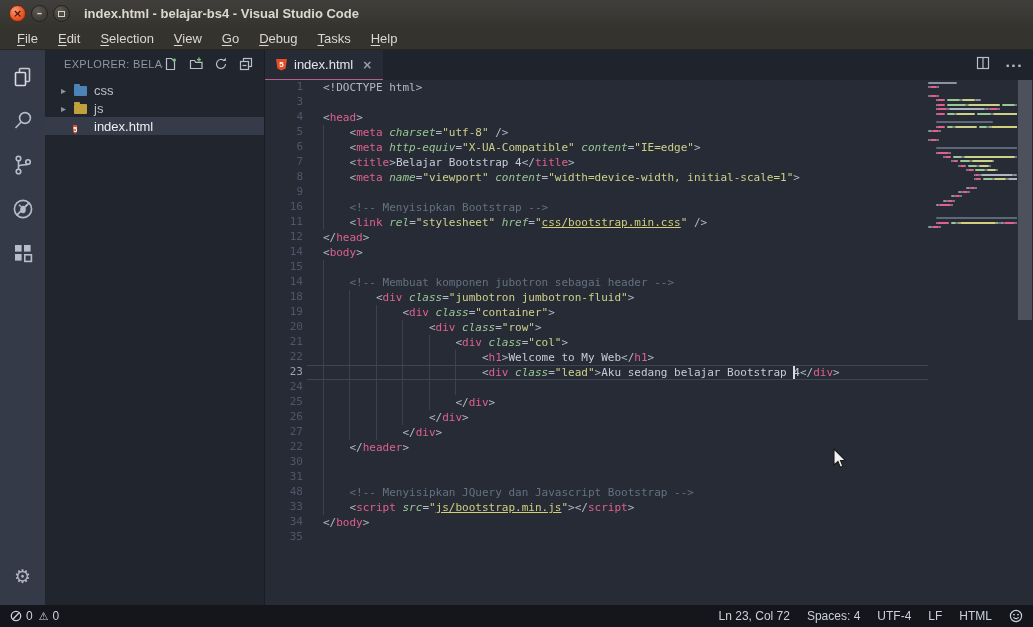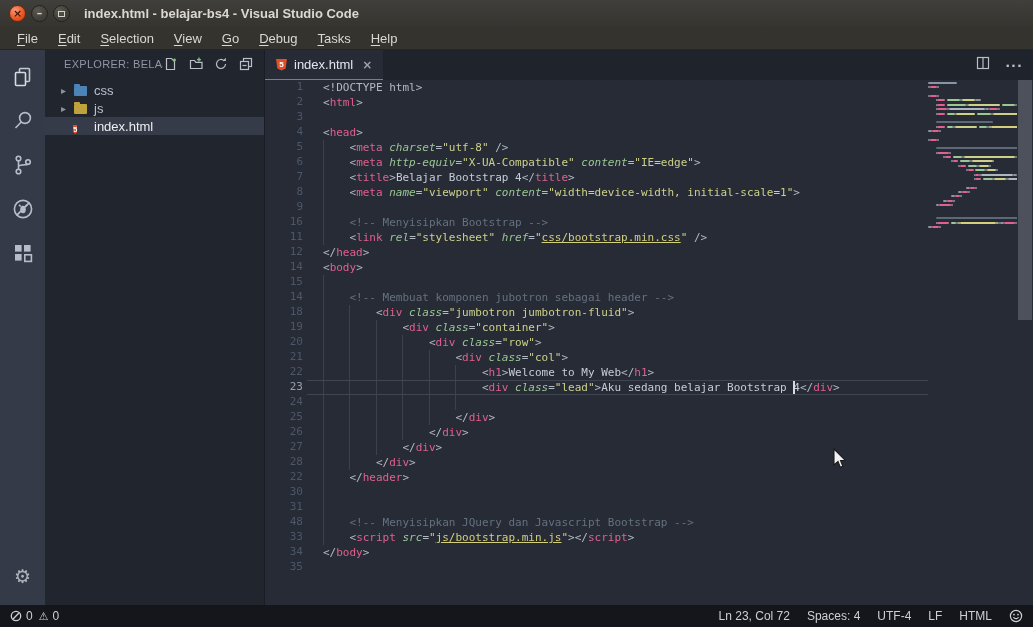--- a/index.html
+++ b/index.html
@@ -226,21 +226,20 @@
             <div><svg width="16" height="16" viewBox="0 0 16 16">
                 <rect x="2.5" y="2.5" width="11" height="11" stroke="#b9bfc9" stroke-width="1.2" fill="none"></rect>
                 <line x1="8" y1="2.5" x2="8" y2="13.5" stroke="#b9bfc9" stroke-width="1.2"></line>
               </svg></div>
             <div><span class="dots">···</span></div>
           </div>
       </div>
       <div class="editor">
         <div class="code" id="code">
             <div class="line"><span class="gutter">1</span><span><span></span><span class="tk-p">&lt;!DOCTYPE html&gt;</span></span></div>
-            <div class="line"><span class="gutter">2</span><span><span></span><span class="tk-p">&lt;</span><span class="tk-tag">html</span><span class="tk-p">&gt;</span></span></div>
             <div class="line"><span class="gutter">3</span><span><span></span></span></div>
             <div class="line"><span class="gutter">4</span><span><span></span><span class="tk-p">&lt;</span><span class="tk-tag">head</span><span class="tk-p">&gt;</span></span></div>
             <div class="line"><div class="guide" style="left: 58px;"></div><span class="gutter">5</span><span><span>    </span><span class="tk-p">&lt;</span><span class="tk-tag">meta</span><span class="tk-p"> </span><span class="tk-attr">charset</span><span class="tk-p">=</span><span class="tk-str">"utf-8"</span><span class="tk-p"> /&gt;</span></span></div>
             <div class="line"><div class="guide" style="left: 58px;"></div><span class="gutter">6</span><span><span>    </span><span class="tk-p">&lt;</span><span class="tk-tag">meta</span><span class="tk-p"> </span><span class="tk-attr">http-equiv</span><span class="tk-p">=</span><span class="tk-str">"X-UA-Compatible"</span><span class="tk-p"> </span><span class="tk-attr">content</span><span class="tk-p">=</span><span class="tk-str">"IE=edge"</span><span class="tk-p">&gt;</span></span></div>
             <div class="line"><div class="guide" style="left: 58px;"></div><span class="gutter">7</span><span><span>    </span><span class="tk-p">&lt;</span><span class="tk-tag">title</span><span class="tk-p">&gt;</span><span class="tk-txt">Belajar Bootstrap 4</span><span class="tk-p">&lt;/</span><span class="tk-tag">title</span><span class="tk-p">&gt;</span></span></div>
             <div class="line"><div class="guide" style="left: 58px;"></div><span class="gutter">8</span><span><span>    </span><span class="tk-p">&lt;</span><span class="tk-tag">meta</span><span class="tk-p"> </span><span class="tk-attr">name</span><span class="tk-p">=</span><span class="tk-str">"viewport"</span><span class="tk-p"> </span><span class="tk-attr">content</span><span class="tk-p">=</span><span class="tk-str">"width=device-width, initial-scale=1"</span><span class="tk-p">&gt;</span></span></div>
             <div class="line"><div class="guide" style="left: 58px;"></div><span class="gutter">9</span><span><span>    </span></span></div>
             <div class="line"><div class="guide" style="left: 58px;"></div><span class="gutter">16</span><span><span>    </span><span class="tk-com">&lt;!-- Menyisipkan Bootstrap --&gt;</span></span></div>
             <div class="line"><div class="guide" style="left: 58px;"></div><span class="gutter">11</span><span><span>    </span><span class="tk-p">&lt;</span><span class="tk-tag">link</span><span class="tk-p"> </span><span class="tk-attr">rel</span><span class="tk-p">=</span><span class="tk-str">"stylesheet"</span><span class="tk-p"> </span><span class="tk-attr">href</span><span class="tk-p">=</span><span class="tk-str">"</span><span class="tk-lnk">css/bootstrap.min.css</span><span class="tk-str">"</span><span class="tk-p"> /&gt;</span></span></div>
             <div class="line"><span class="gutter">12</span><span><span></span><span class="tk-p">&lt;/</span><span class="tk-tag">head</span><span class="tk-p">&gt;</span></span></div>
@@ -250,21 +249,20 @@
             <div class="line"><div class="guide" style="left: 58px;"></div><div class="guide" style="left: 84.48px;"></div><span class="gutter">18</span><span><span>        </span><span class="tk-p">&lt;</span><span class="tk-tag">div</span><span class="tk-p"> </span><span class="tk-attr">class</span><span class="tk-p">=</span><span class="tk-str">"jumbotron jumbotron-fluid"</span><span class="tk-p">&gt;</span></span></div>
             <div class="line"><div class="guide" style="left: 58px;"></div><div class="guide" style="left: 84.48px;"></div><div class="guide" style="left: 110.96px;"></div><span class="gutter">19</span><span><span>            </span><span class="tk-p">&lt;</span><span class="tk-tag">div</span><span class="tk-p"> </span><span class="tk-attr">class</span><span class="tk-p">=</span><span class="tk-str">"container"</span><span class="tk-p">&gt;</span></span></div>
             <div class="line"><div class="guide" style="left: 58px;"></div><div class="guide" style="left: 84.48px;"></div><div class="guide" style="left: 110.96px;"></div><div class="guide" style="left: 137.44px;"></div><span class="gutter">20</span><span><span>                </span><span class="tk-p">&lt;</span><span class="tk-tag">div</span><span class="tk-p"> </span><span class="tk-attr">class</span><span class="tk-p">=</span><span class="tk-str">"row"</span><span class="tk-p">&gt;</span></span></div>
             <div class="line"><div class="guide" style="left: 58px;"></div><div class="guide" style="left: 84.48px;"></div><div class="guide" style="left: 110.96px;"></div><div class="guide" style="left: 137.44px;"></div><div class="guide" style="left: 163.92px;"></div><span class="gutter">21</span><span><span>                    </span><span class="tk-p">&lt;</span><span class="tk-tag">div</span><span class="tk-p"> </span><span class="tk-attr">class</span><span class="tk-p">=</span><span class="tk-str">"col"</span><span class="tk-p">&gt;</span></span></div>
             <div class="line"><div class="guide" style="left: 58px;"></div><div class="guide" style="left: 84.48px;"></div><div class="guide" style="left: 110.96px;"></div><div class="guide" style="left: 137.44px;"></div><div class="guide" style="left: 163.92px;"></div><div class="guide" style="left: 190.4px;"></div><span class="gutter">22</span><span><span>                        </span><span class="tk-p">&lt;</span><span class="tk-tag">h1</span><span class="tk-p">&gt;</span><span class="tk-txt">Welcome to My Web</span><span class="tk-p">&lt;/</span><span class="tk-tag">h1</span><span class="tk-p">&gt;</span></span></div>
             <div class="line current"><div class="guide" style="left: 58px;"></div><div class="guide" style="left: 84.48px;"></div><div class="guide" style="left: 110.96px;"></div><div class="guide" style="left: 137.44px;"></div><div class="guide" style="left: 163.92px;"></div><div class="guide" style="left: 190.4px;"></div><span class="gutter">23</span><span><span>                        </span><span class="tk-p">&lt;</span><span class="tk-tag">div</span><span class="tk-p"> </span><span class="tk-attr">class</span><span class="tk-p">=</span><span class="tk-str">"lead"</span><span class="tk-p">&gt;</span><span class="tk-txt">Aku sedang belajar Bootstrap 4</span><span class="tk-p">&lt;/</span><span class="tk-tag">div</span><span class="tk-p">&gt;</span></span><div class="caret" style="left: 528.02px;"></div></div>
             <div class="line"><div class="guide" style="left: 58px;"></div><div class="guide" style="left: 84.48px;"></div><div class="guide" style="left: 110.96px;"></div><div class="guide" style="left: 137.44px;"></div><div class="guide" style="left: 163.92px;"></div><div class="guide" style="left: 190.4px;"></div><span class="gutter">24</span><span><span>                        </span></span></div>
             <div class="line"><div class="guide" style="left: 58px;"></div><div class="guide" style="left: 84.48px;"></div><div class="guide" style="left: 110.96px;"></div><div class="guide" style="left: 137.44px;"></div><div class="guide" style="left: 163.92px;"></div><span class="gutter">25</span><span><span>                    </span><span class="tk-p">&lt;/</span><span class="tk-tag">div</span><span class="tk-p">&gt;</span></span></div>
             <div class="line"><div class="guide" style="left: 58px;"></div><div class="guide" style="left: 84.48px;"></div><div class="guide" style="left: 110.96px;"></div><div class="guide" style="left: 137.44px;"></div><span class="gutter">26</span><span><span>                </span><span class="tk-p">&lt;/</span><span class="tk-tag">div</span><span class="tk-p">&gt;</span></span></div>
             <div class="line"><div class="guide" style="left: 58px;"></div><div class="guide" style="left: 84.48px;"></div><div class="guide" style="left: 110.96px;"></div><span class="gutter">27</span><span><span>            </span><span class="tk-p">&lt;/</span><span class="tk-tag">div</span><span class="tk-p">&gt;</span></span></div>
-            <div class="line"><div class="guide" style="left: 58px;"></div><div class="guide" style="left: 84.48px;"></div><span class="gutter">28</span><span><span>        </span><span class="tk-p">&lt;/</span><span class="tk-tag">div</span><span class="tk-p">&gt;</span></span></div>
             <div class="line"><div class="guide" style="left: 58px;"></div><span class="gutter">22</span><span><span>    </span><span class="tk-p">&lt;/</span><span class="tk-tag">header</span><span class="tk-p">&gt;</span></span></div>
             <div class="line"><div class="guide" style="left: 58px;"></div><span class="gutter">30</span><span><span>    </span></span></div>
             <div class="line"><div class="guide" style="left: 58px;"></div><span class="gutter">31</span><span><span>    </span></span></div>
             <div class="line"><div class="guide" style="left: 58px;"></div><span class="gutter">48</span><span><span>    </span><span class="tk-com">&lt;!-- Menyisipkan JQuery dan Javascript Bootstrap --&gt;</span></span></div>
             <div class="line"><div class="guide" style="left: 58px;"></div><span class="gutter">33</span><span><span>    </span><span class="tk-p">&lt;</span><span class="tk-tag">script</span><span class="tk-p"> </span><span class="tk-attr">src</span><span class="tk-p">=</span><span class="tk-str">"</span><span class="tk-lnk">js/bootstrap.min.js</span><span class="tk-str">"</span><span class="tk-p">&gt;</span><span class="tk-p">&lt;/</span><span class="tk-tag">script</span><span class="tk-p">&gt;</span></span></div>
             <div class="line"><span class="gutter">34</span><span><span></span><span class="tk-p">&lt;/</span><span class="tk-tag">body</span><span class="tk-p">&gt;</span></span></div>
             <div class="line"><span class="gutter">35</span><span><span></span></span></div>
           </div>
         <div class="minimap" id="minimap">
             <div class="mm-line">

